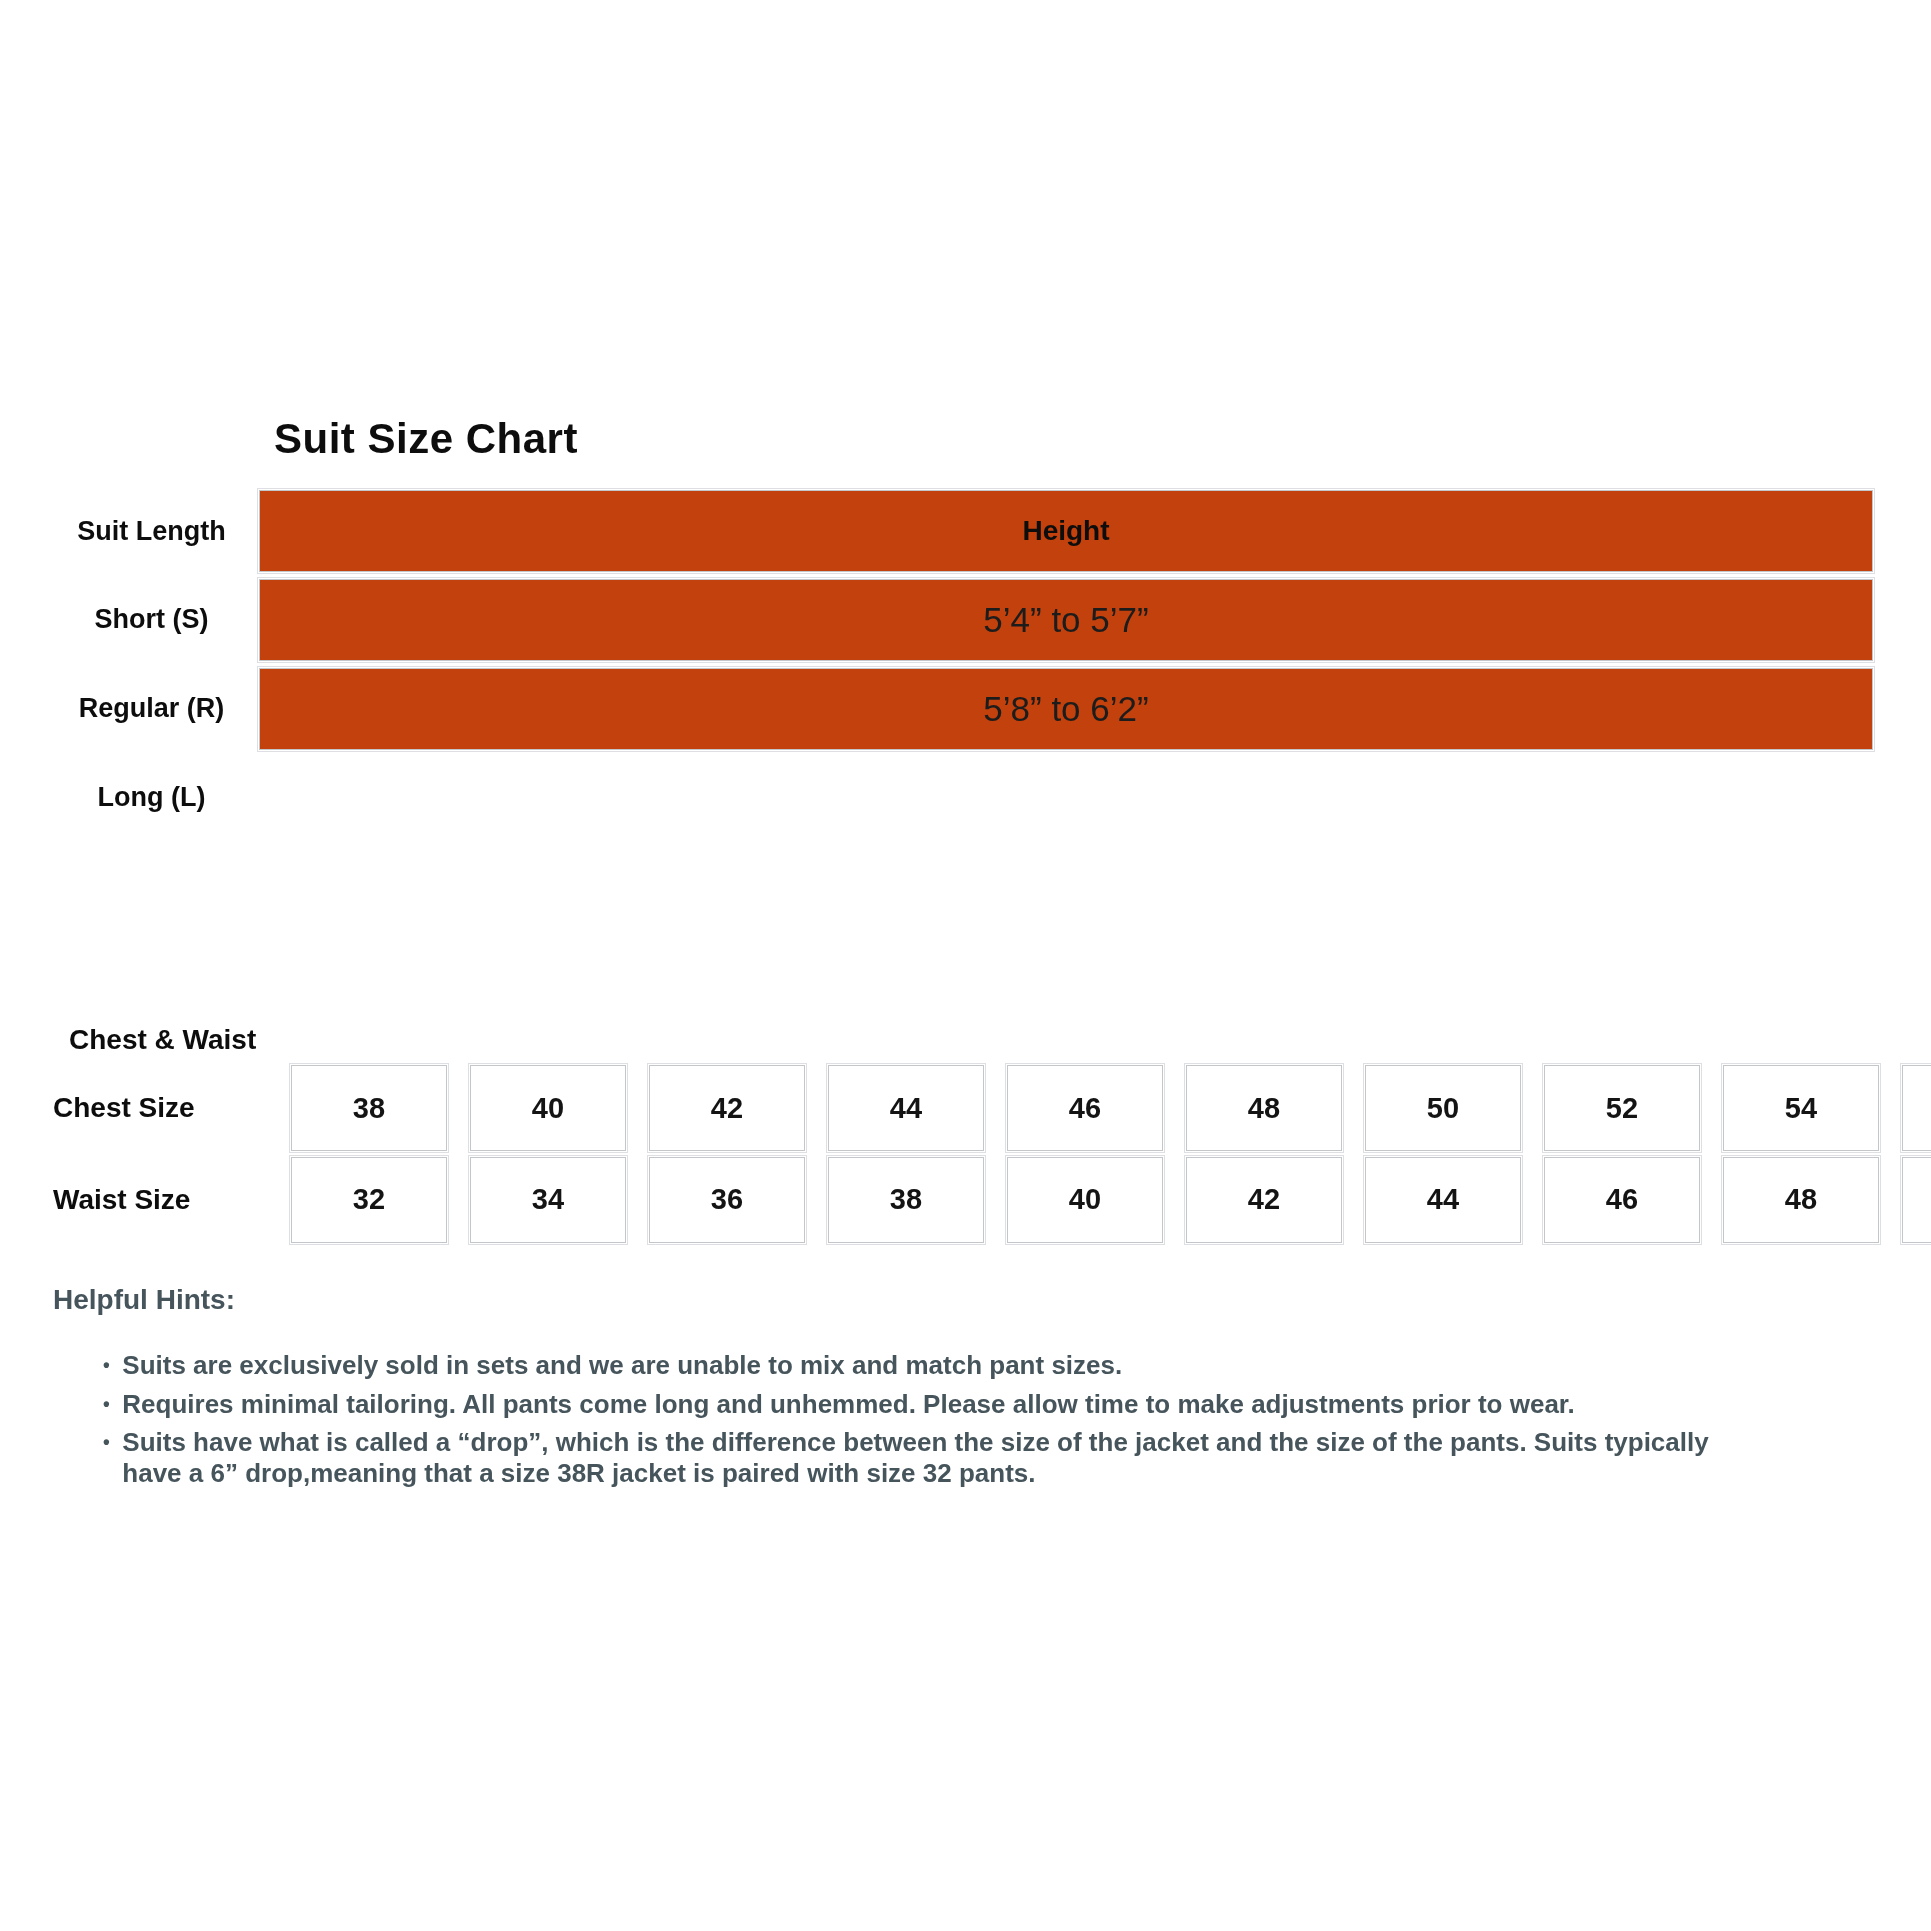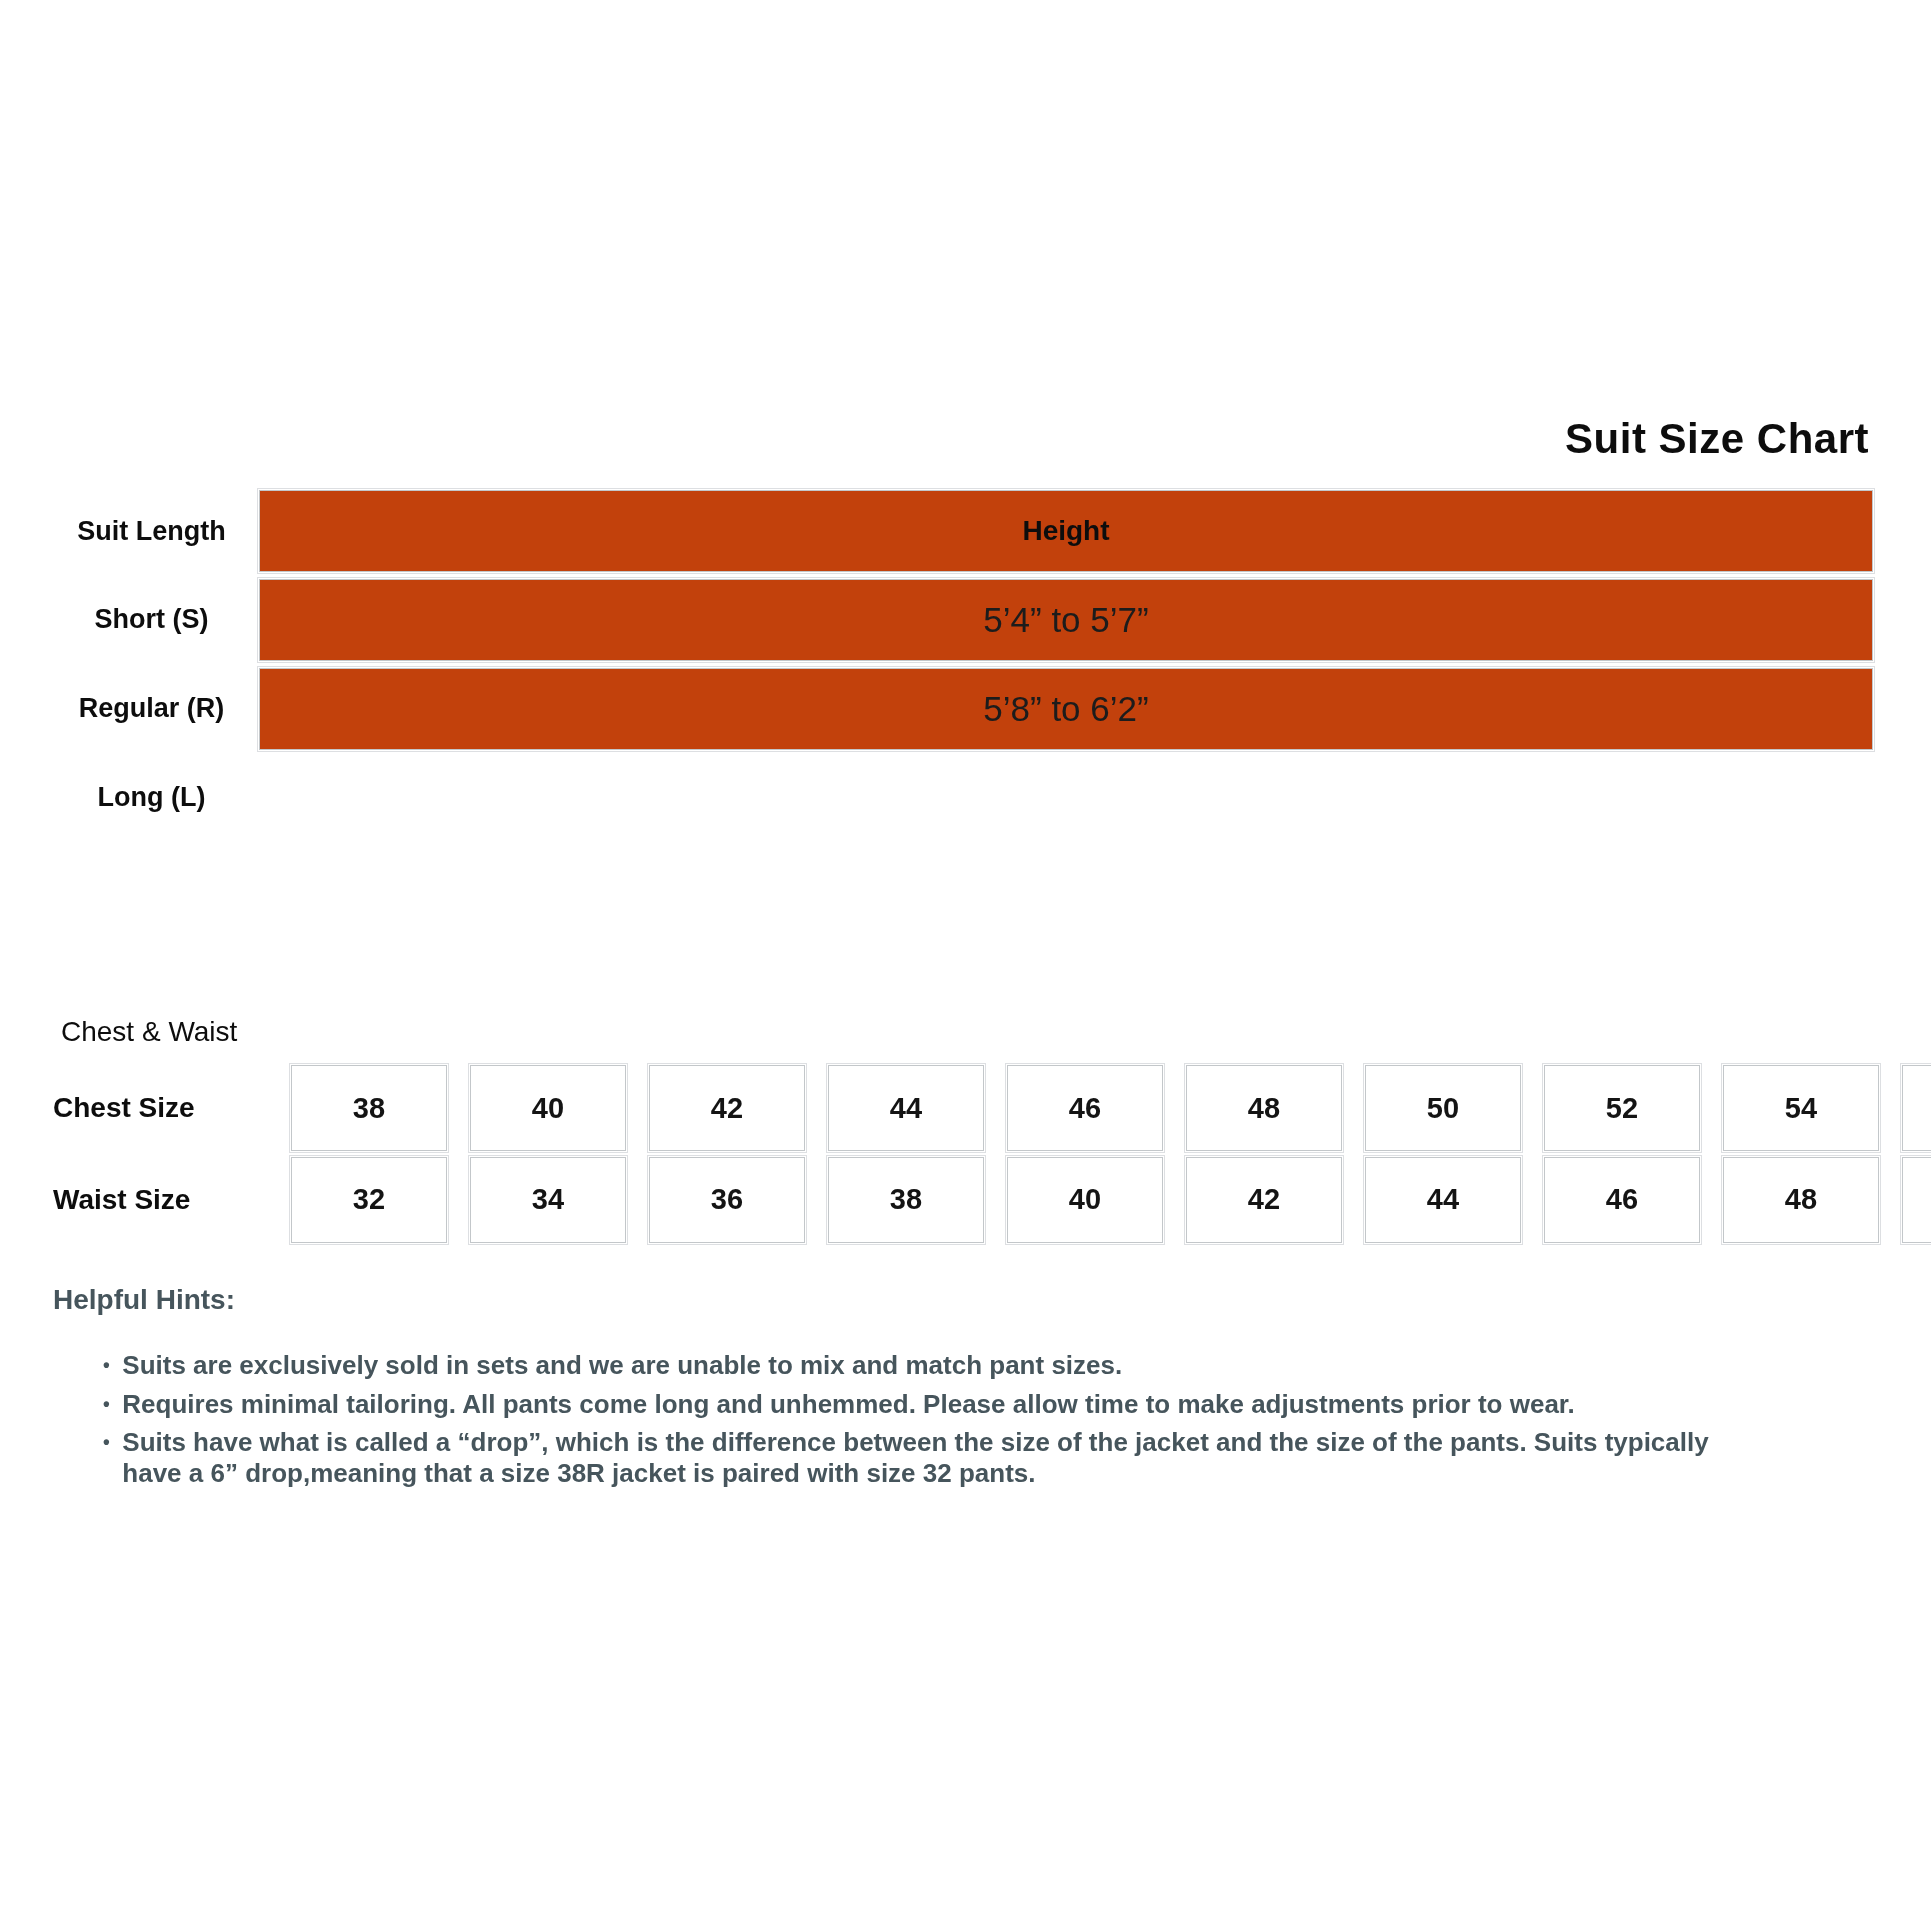--- a/index.html
+++ b/index.html
@@ -5,22 +5,22 @@
   html,body{margin:0;padding:0;}
   body{
     width:1931px;height:1931px;background:#ffffff;
     font-family:"Liberation Sans", sans-serif;
     -webkit-font-smoothing:antialiased;
   }
   .page{position:relative;width:1931px;height:1931px;background:#ffffff;overflow:hidden;}
 
   
   .title{
-    position:absolute;left:255px;top:415px;width:1614px;margin:0;
-    text-align:right;font-size:42px;line-height:48px;font-weight:bold;color:#0d0d0d;
+    position:absolute;left:274px;top:415px;width:1614px;margin:0;
+    text-align:left;font-size:42px;line-height:48px;font-weight:bold;color:#0d0d0d;
     letter-spacing:0.5px;
   }
 
   
   .length-table{
     position:absolute;left:0;top:490px;width:1873px;
     display:flex;flex-direction:column;gap:6.8px;
   }
   .lt-row{display:flex;height:82px;}
   .lt-label{
@@ -32,22 +32,22 @@
     flex:1;box-sizing:border-box;
     border:1.9px solid #c3c7ca;outline:1px solid #dddfe2;outline-offset:1.9px;
     background:#c2410c;
     display:flex;align-items:center;justify-content:center;
     font-size:35px;color:#1c1c1c;
   }
   .lt-box.hdr{font-size:28px;font-weight:bold;color:#0d0d0d;}
 
   
   .cw-heading{
-    position:absolute;left:53px;top:1008px;margin:8px;
-    font-size:28px;font-weight:normal;color:#0d0d0d;
+    position:absolute;left:53px;top:1008px;margin:16px;
+    font-size:28px;font-weight:bold;color:#0d0d0d;
   }
   .cw-table{
     position:absolute;left:0;top:1065px;
     display:flex;flex-direction:column;gap:5.8px;
   }
   .cw-row{display:flex;border-radius:22px;}
   .cw-label{
     width:259px;box-sizing:border-box;padding-left:53px;flex:none;
     display:flex;align-items:center;
     font-size:28px;font-weight:bold;color:#0d0d0d;

